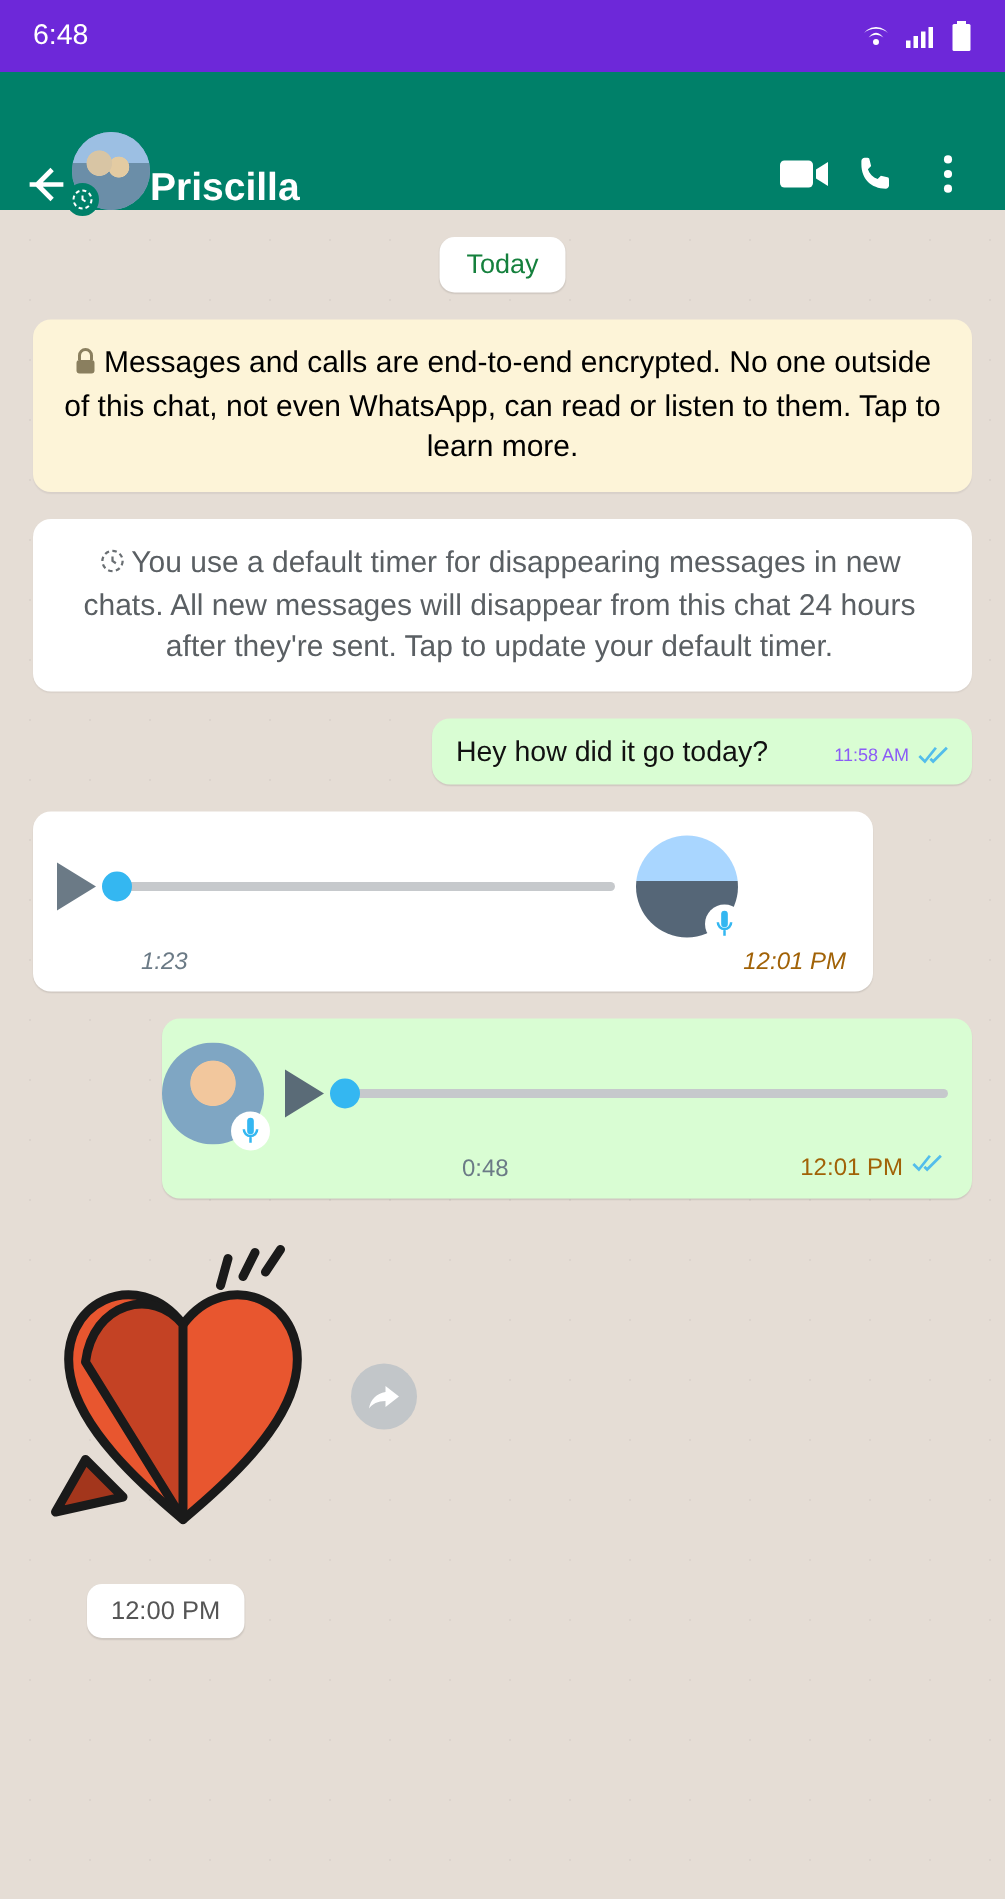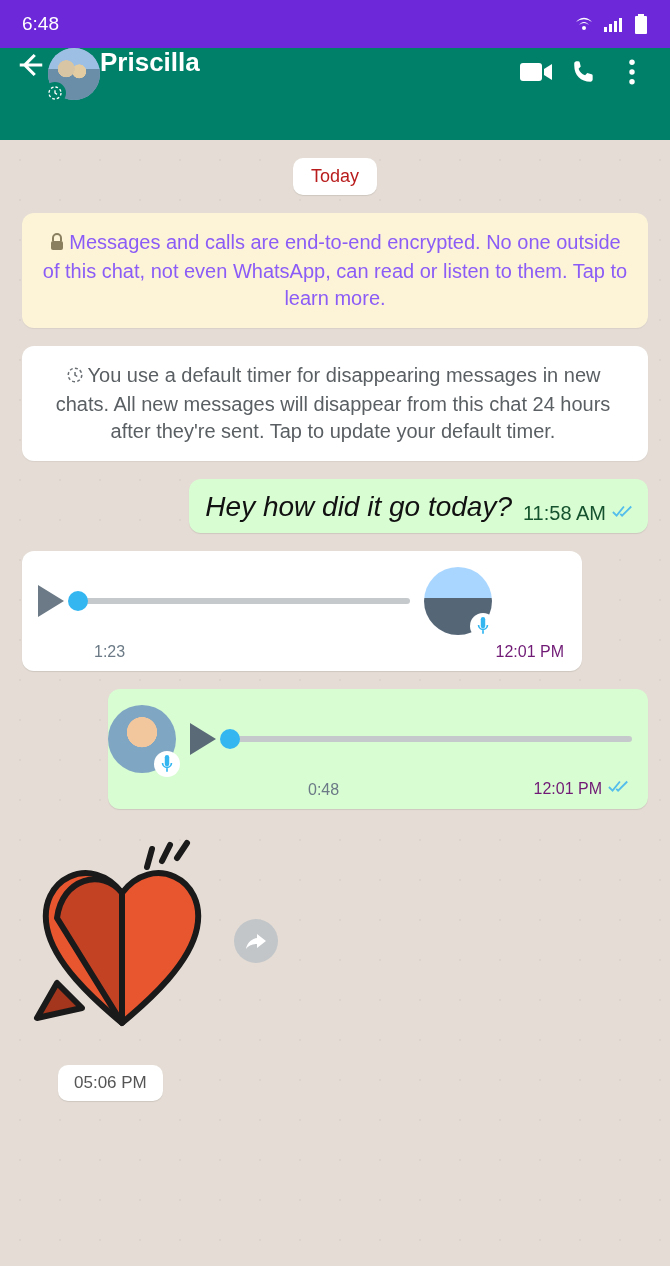--- a/index.html
+++ b/index.html
@@ -4,64 +4,64 @@
 <style>
   * { box-sizing: border-box; margin: 0; padding: 0; }
   html, body { width: 670px; height: 1266px; font-family: -apple-system, Helvetica, Arial, sans-serif; overflow: hidden; }
   body { background: #e5ddd5; display: flex; flex-direction: column; }
 
   
   .status-bar { height: 48px; background: #6d28d9; color: #fff; display: flex; align-items: center; justify-content: space-between; padding: 0 22px; font-size: 19px; }
   .status-icons { display: flex; gap: 10px; align-items: center; }
 
   
-  .header { height: 92px; background: #008069; color: #fff; display: flex; align-items: flex-start; padding: 0 14px; }
+  .header { height: 92px; background: #008069; color: #fff; display: flex; align-items: flex-end; padding: 0 14px; }
   .back { width: 34px; height: 34px; display:flex; align-items:center; justify-content:center; }
   .avatar { width: 52px; height: 52px; border-radius: 50%; background: #8aa9c7; position: relative; overflow:hidden; }
   .avatar-inner { position:absolute; inset:0; background: radial-gradient(circle at 35% 40%, #d8c5a4 18%, transparent 19%), radial-gradient(circle at 60% 45%, #e3cba2 16%, transparent 17%), linear-gradient(#9cbfe3 0 40%, #6b8ea8 40% 100%); }
   .timer-badge { position:absolute; bottom:-4px; left:-4px; width:22px; height:22px; border-radius:50%; background:#008069; border:2px solid #008069; display:flex; align-items:center; justify-content:center;}
   .timer-badge svg { width:16px; height:16px; }
   .name-block { flex:1; display:flex; flex-direction:column; line-height:1.15; }
   .contact-name { font-size: 26px; font-weight: 600; }
   .contact-status { font-size: 18px; opacity: .9; }
   .hicon { width:48px; height:48px; display:flex; align-items:center; justify-content:center; }
 
   
   .chat { flex:1; background:#e5ddd5; background-image: radial-gradient(rgba(0,0,0,0.04) 1px, transparent 1px); background-size: 40px 40px; padding: 18px 22px 0; display:flex; flex-direction:column; gap:18px; }
 
-  .day-chip { align-self:center; background:#fff; border-radius:10px; padding:8px 18px; font-size:18px; color:#b91c1c; box-shadow:0 1px 1px rgba(0,0,0,.1); }
-
-  .notice { background:#fdf4d8; color:#8b5cf6; border-radius:12px; padding:16px 20px; text-align:center; font-size:20px; line-height:1.35; box-shadow:0 1px 1px rgba(0,0,0,.06); }
+  .day-chip { align-self:center; background:#fff; border-radius:10px; padding:8px 18px; font-size:18px; color:#15803d; box-shadow:0 1px 1px rgba(0,0,0,.1); }
+
+  .notice { background:#fdf4d8; color:#000000; border-radius:12px; padding:16px 20px; text-align:center; font-size:20px; line-height:1.35; box-shadow:0 1px 1px rgba(0,0,0,.06); }
   .notice.gray { background:#fff; color:#5a5f63;padding-left:16px; }
   .notice .lock, .notice .tmr { display:inline-block; vertical-align:-2px; margin-right:4px; }
 
   .bubble { border-radius:12px; padding:12px 16px 10px; box-shadow:0 1px 1px rgba(0,0,0,.1); position:relative; max-width: 590px; }
   .out { background:#d9fdd3; align-self:flex-end; }
   .in  { background:#fff; align-self:flex-start; }
   .row-end { display:flex; justify-content:flex-end; }
-  .row-start{ display:flex; justify-content:flex-start; }
-
-  .msg-text { font-size:28px; color:#111; padding-right:120px;font-style:italic; }
-  .meta { position:absolute; right:14px; bottom:8px; font-size:20px; color:#14532d; display:flex; align-items:center; gap:6px; }
+  .row-start{ display:flex; justify-content:flex-start;font-style:italic; }
+
+  .msg-text { font-size:19px; color:#111; padding-right:120px; }
+  .meta { position:absolute; right:14px; bottom:8px; font-size:12px; color:#8b5cf6; display:flex; align-items:flex-start; gap:6px; }
   .ticks svg { width:22px; height:16px; }
 
   
   .voice { display:flex; align-items:center; gap:14px; width:560px; padding:16px 16px 36px; }
   .voice.in  { padding-right: 90px; }
   .voice.out { padding-left: 0; }
   .play { width:0; height:0; border-left:26px solid #6b7a86; border-top:16px solid transparent; border-bottom:16px solid transparent; cursor:pointer; }
   .track { flex:1; height:6px; background:#c6c9cc; border-radius:3px; position:relative; }
   .knob { position:absolute; left:0; top:50%; width:20px; height:20px; background:#34b7f1; border-radius:50%; transform:translate(-50%,-50%); }
   .vavatar { width:68px; height:68px; border-radius:50%; position:relative; overflow:visible; }
   .vavatar .img { width:100%; height:100%; border-radius:50%; overflow:hidden; }
   .vavatar .mic { position:absolute; bottom:-4px; right:-4px; width:26px; height:26px; background:#fff; border-radius:50%; display:flex; align-items:center; justify-content:center; }
   .vavatar .mic svg { width:16px; height:20px; }
   .voice .dur { position:absolute; left:72px; bottom:10px; font-size:16px; color:#6b7a86; }
   .voice.in .dur { left:72px; }
-  .voice .time { position:absolute; right:18px; bottom:10px; font-size:16px; color:#701a75; display:flex; gap:6px; align-items:center;}
+  .voice .time { position:absolute; right:18px; bottom:10px; font-size:16px; color:#a16207; display:flex; gap:6px; align-items:center;}
   .voice.in .vavatar { order:3; }
   .voice.out .vavatar { order:0; }
   .voice.out .play  { order:1; }
   .voice.out .track { order:2; }
   .voice.out .dur { left:200px; }
 
   .img-a { background: linear-gradient(#a9d6ff 0 45%, #567 45% 100%); }
   .img-b { background: radial-gradient(circle at 50% 40%, #f2c79d 28%, transparent 29%), linear-gradient(#7fa6c3 0 100%); }
 
   
@@ -223,15 +223,15 @@
         <path fill="#c44224" d="M100 60 C80 35 40 45 35 85 L100 190 Z"></path>
         <path fill="#a3361c" d="M35 150 L15 185 L60 175 Z"></path>
       </g>
     </svg>
     <div class="fwd">
       <svg width="22" height="20" viewBox="0 0 22 20" fill="#fff">
           <path d="M12 3l9 7-9 7v-4c-5 0-9 2-11 5 1-6 5-10 11-11V3z"></path>
         </svg>
     </div>
   </div>
-  <div class="sticker-time">05:06 PM</div>
+  <div class="sticker-time">12:00 PM</div>
 
 </div>
 
 </body></html>

